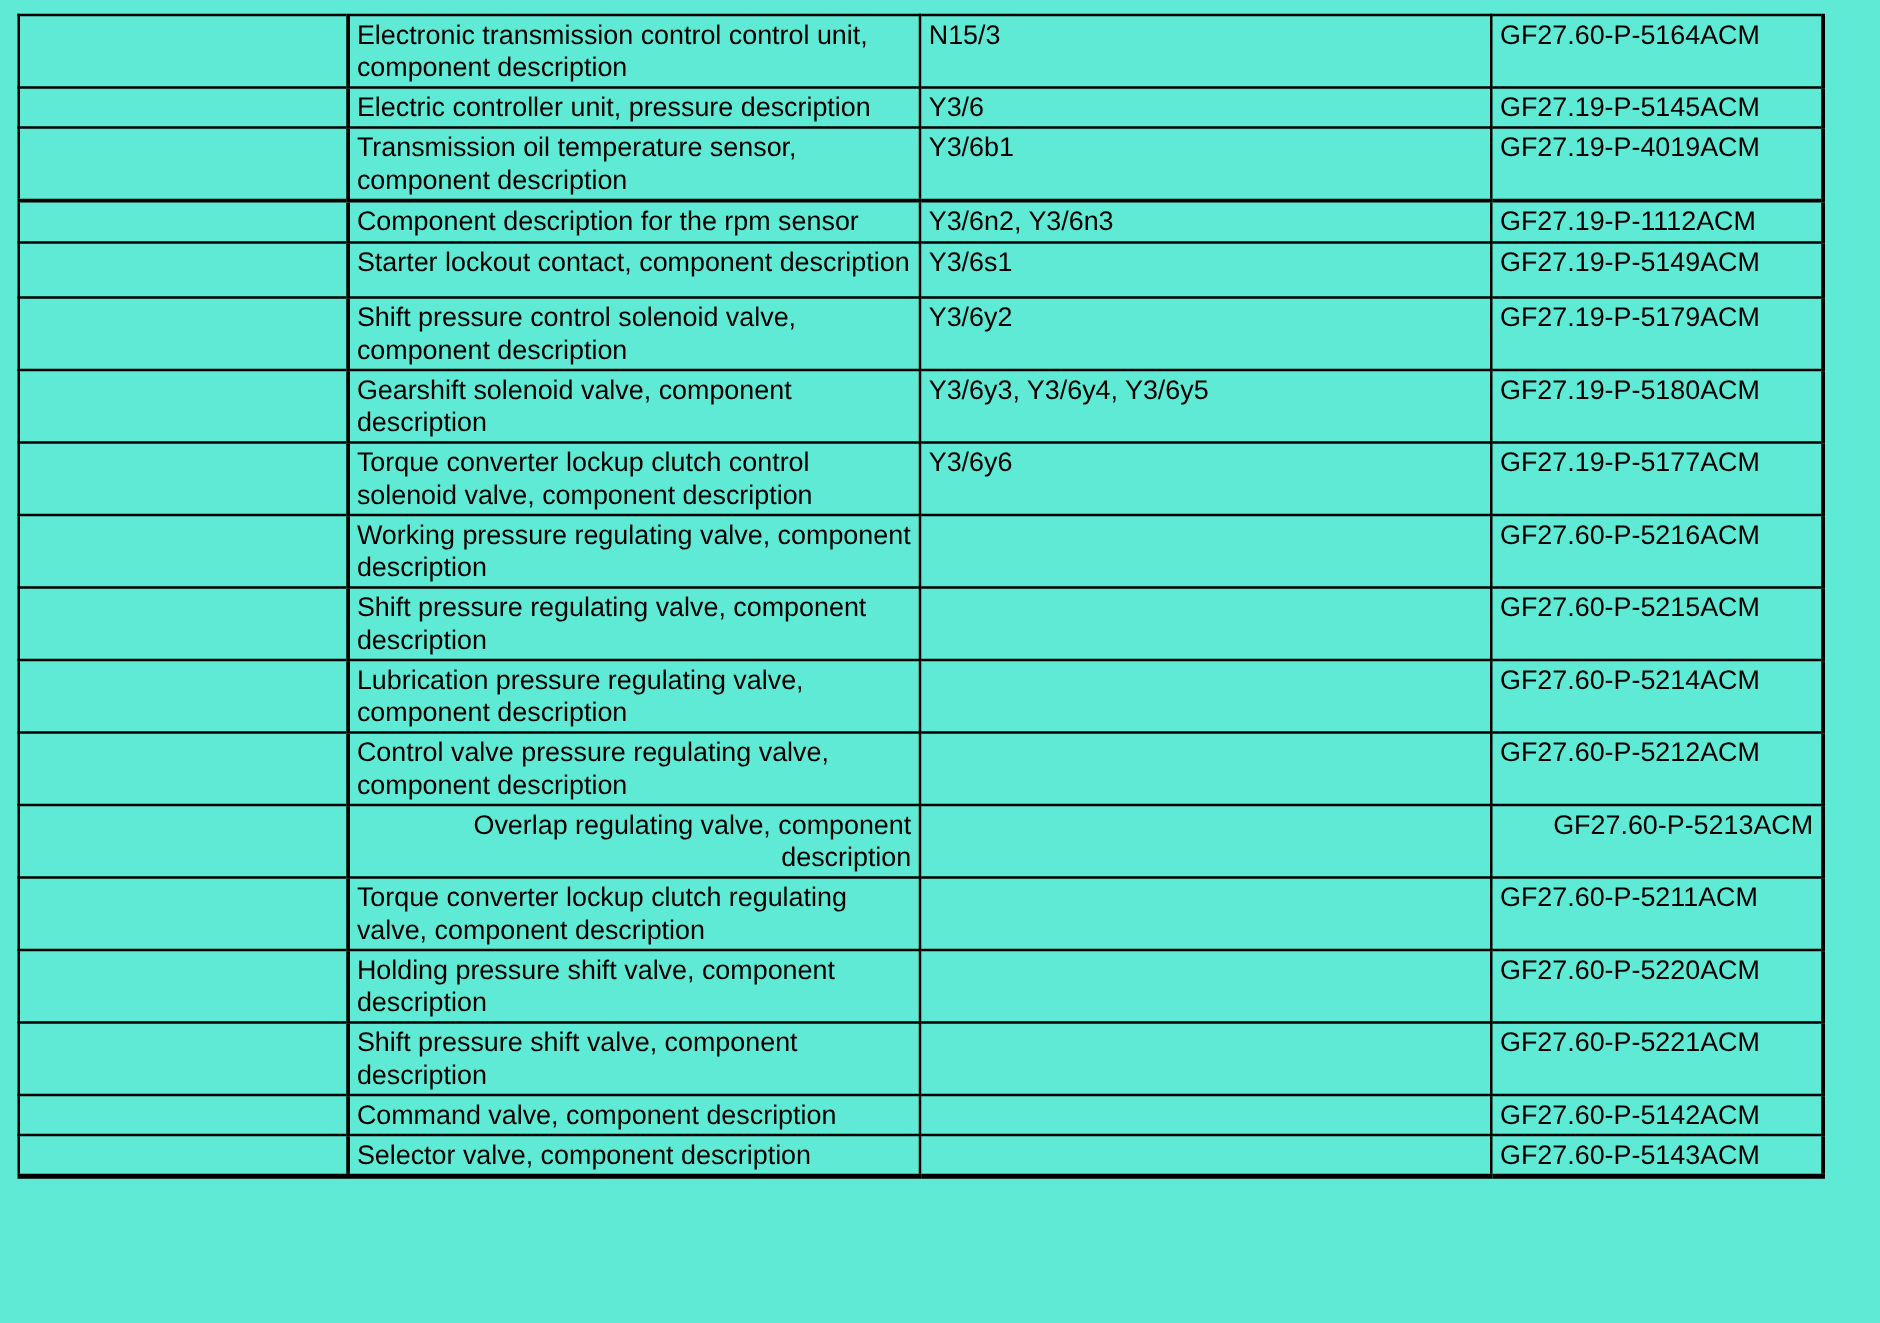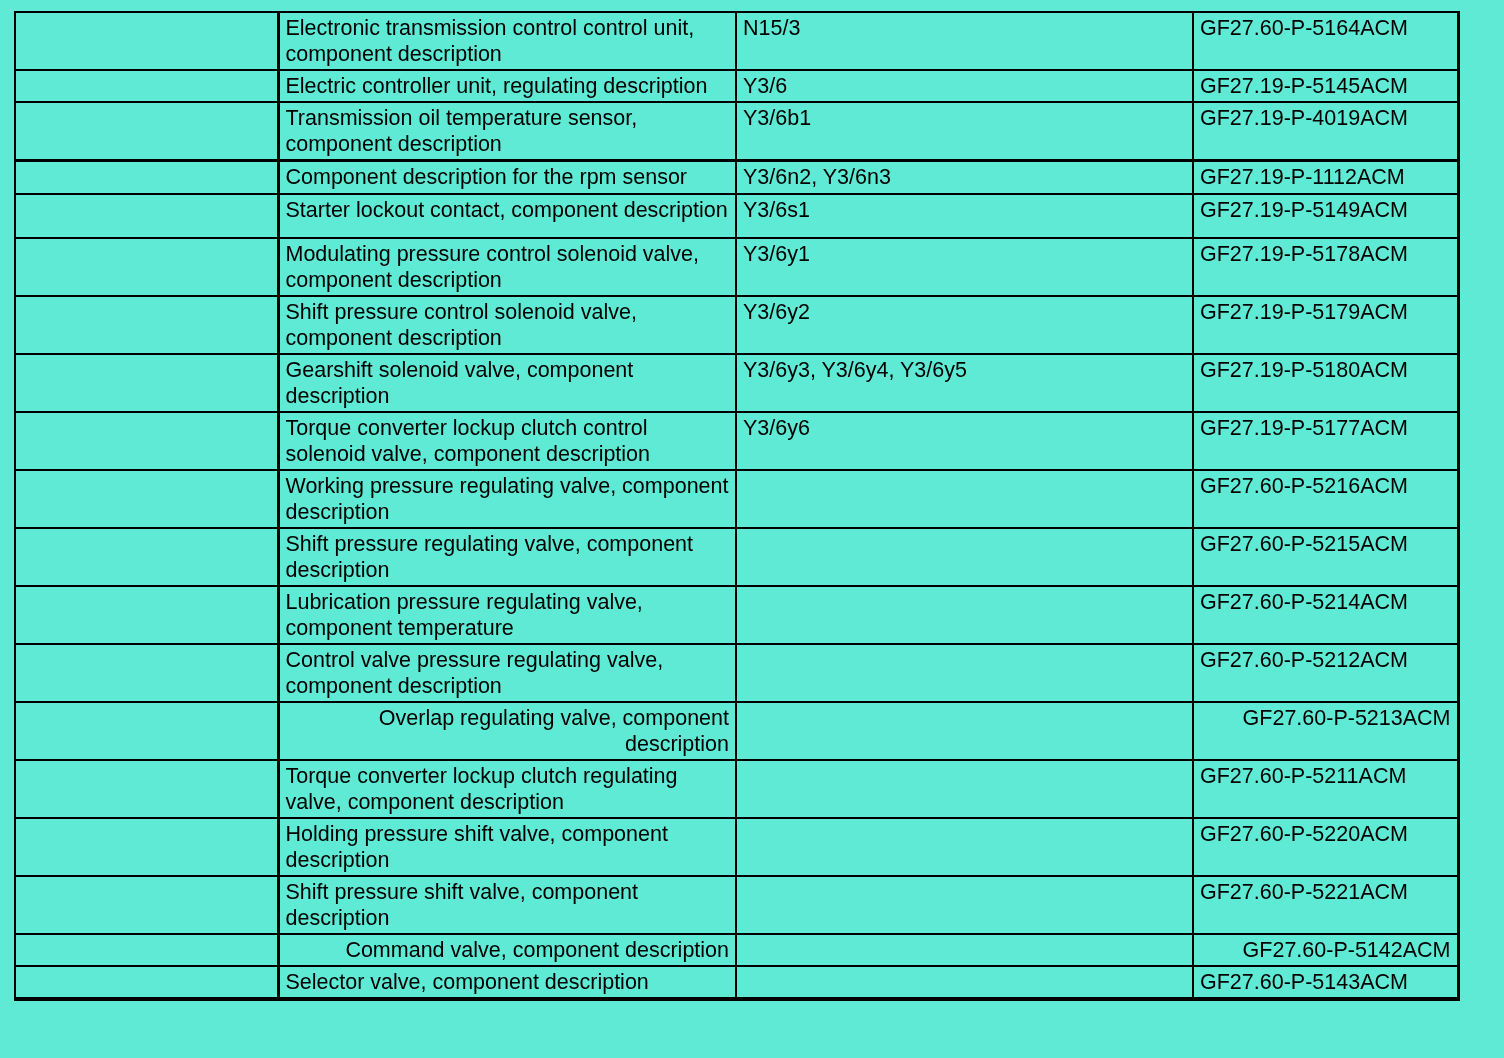--- a/index.html
+++ b/index.html
@@ -47,47 +47,41 @@
     </colgroup>
     <tbody id="table-body">
         <tr style="height: 57px;">
           <td class="c1"></td>
           <td class="c2">Electronic transmission control control unit, component description</td>
           <td class="c3">N15/3</td>
           <td class="c4">GF27.60-P-5164ACM</td>
         </tr>
         <tr style="height: 31px;">
           <td class="c1"></td>
-          <td class="c2">Electric controller unit, regulating description</td>
+          <td class="c2">Electric controller unit, pressure description</td>
           <td class="c3">Y3/6</td>
           <td class="c4">GF27.19-P-5145ACM</td>
         </tr>
         <tr style="height: 56px;">
           <td class="c1"></td>
           <td class="c2">Transmission oil temperature sensor, component description</td>
           <td class="c3">Y3/6b1</td>
           <td class="c4">GF27.19-P-4019ACM</td>
         </tr>
         <tr class="thick-top" style="height: 33px;">
           <td class="c1"></td>
           <td class="c2">Component description for the rpm sensor</td>
           <td class="c3">Y3/6n2, Y3/6n3</td>
           <td class="c4">GF27.19-P-1112ACM</td>
         </tr>
         <tr style="height: 44px;">
           <td class="c1"></td>
           <td class="c2">Starter lockout contact, component description</td>
           <td class="c3">Y3/6s1</td>
           <td class="c4">GF27.19-P-5149ACM</td>
-        </tr>
-        <tr style="height: 56px;">
-          <td class="c1"></td>
-          <td class="c2">Modulating pressure control solenoid valve, component description</td>
-          <td class="c3">Y3/6y1</td>
-          <td class="c4">GF27.19-P-5178ACM</td>
         </tr>
         <tr style="height: 57px;">
           <td class="c1"></td>
           <td class="c2">Shift pressure control solenoid valve, component description</td>
           <td class="c3">Y3/6y2</td>
           <td class="c4">GF27.19-P-5179ACM</td>
         </tr>
         <tr style="height: 57px; margin-left: 31px;">
           <td class="c1"></td>
           <td class="c2">Gearshift solenoid valve, component description</td>
@@ -107,21 +101,21 @@
           <td class="c4">GF27.60-P-5216ACM</td>
         </tr>
         <tr style="height: 56px; margin-left: 38px;">
           <td class="c1"></td>
           <td class="c2">Shift pressure regulating valve, component description</td>
           <td class="c3"></td>
           <td class="c4">GF27.60-P-5215ACM</td>
         </tr>
         <tr style="height: 58px;">
           <td class="c1"></td>
-          <td class="c2">Lubrication pressure regulating valve, component temperature</td>
+          <td class="c2">Lubrication pressure regulating valve, component description</td>
           <td class="c3"></td>
           <td class="c4">GF27.60-P-5214ACM</td>
         </tr>
         <tr style="height: 57px;">
           <td class="c1"></td>
           <td class="c2">Control valve pressure regulating valve, component description</td>
           <td class="c3"></td>
           <td class="c4">GF27.60-P-5212ACM</td>
         </tr>
         <tr style="height: 56px; text-align: right;">
@@ -141,21 +135,21 @@
           <td class="c2">Holding pressure shift valve, component description</td>
           <td class="c3"></td>
           <td class="c4">GF27.60-P-5220ACM</td>
         </tr>
         <tr style="height: 57px;">
           <td class="c1"></td>
           <td class="c2">Shift pressure shift valve, component description</td>
           <td class="c3"></td>
           <td class="c4">GF27.60-P-5221ACM</td>
         </tr>
-        <tr style="height: 32px; text-align: right;">
+        <tr style="height: 32px;">
           <td class="c1"></td>
           <td class="c2">Command valve, component description</td>
           <td class="c3"></td>
           <td class="c4">GF27.60-P-5142ACM</td>
         </tr>
         <tr style="height: 33px;">
           <td class="c1"></td>
           <td class="c2">Selector valve, component description</td>
           <td class="c3"></td>
           <td class="c4">GF27.60-P-5143ACM</td>

